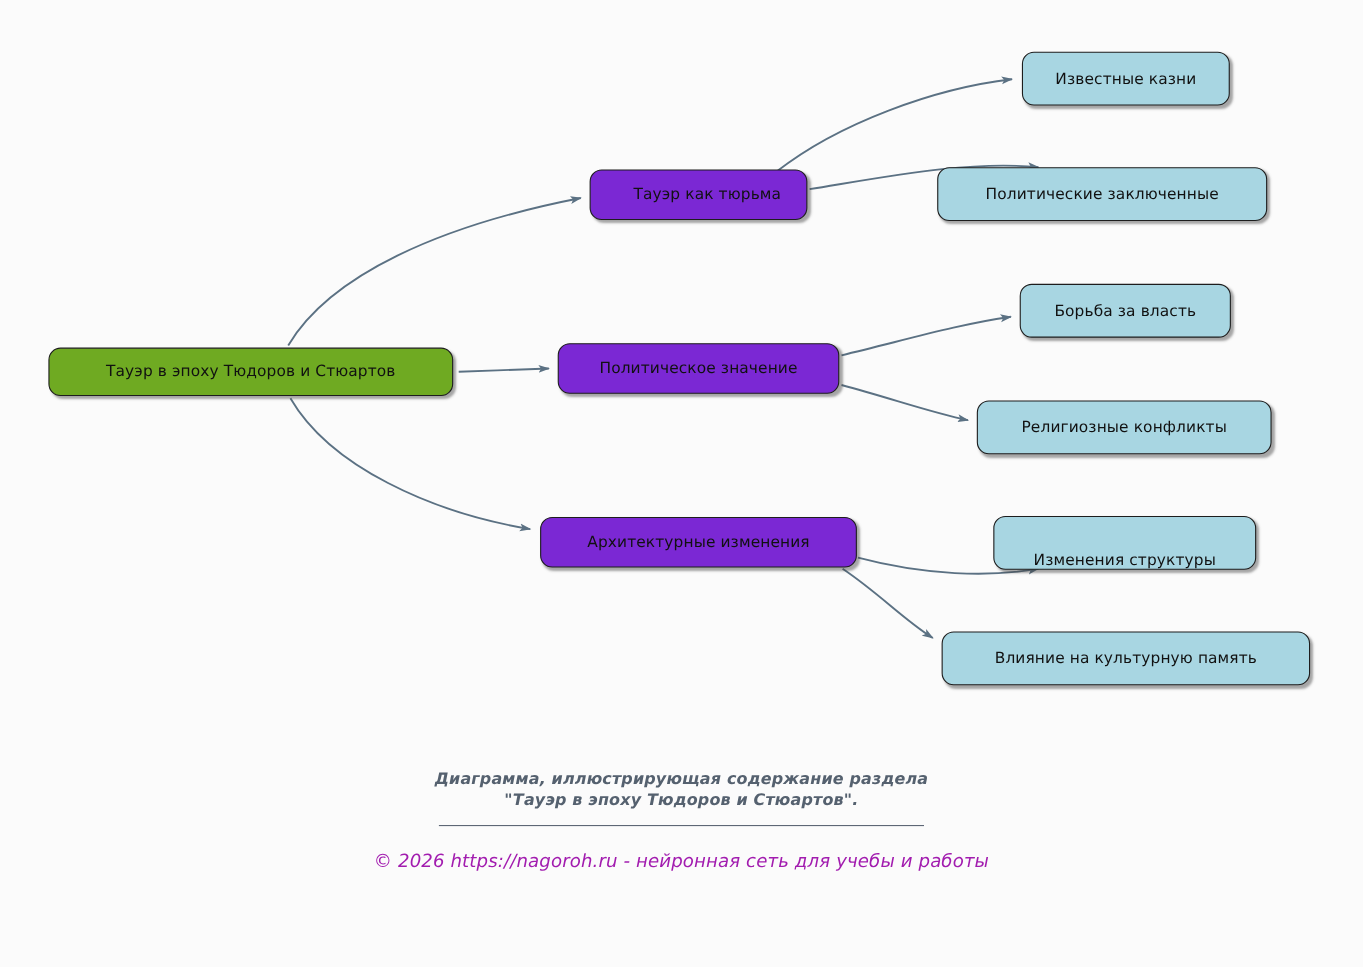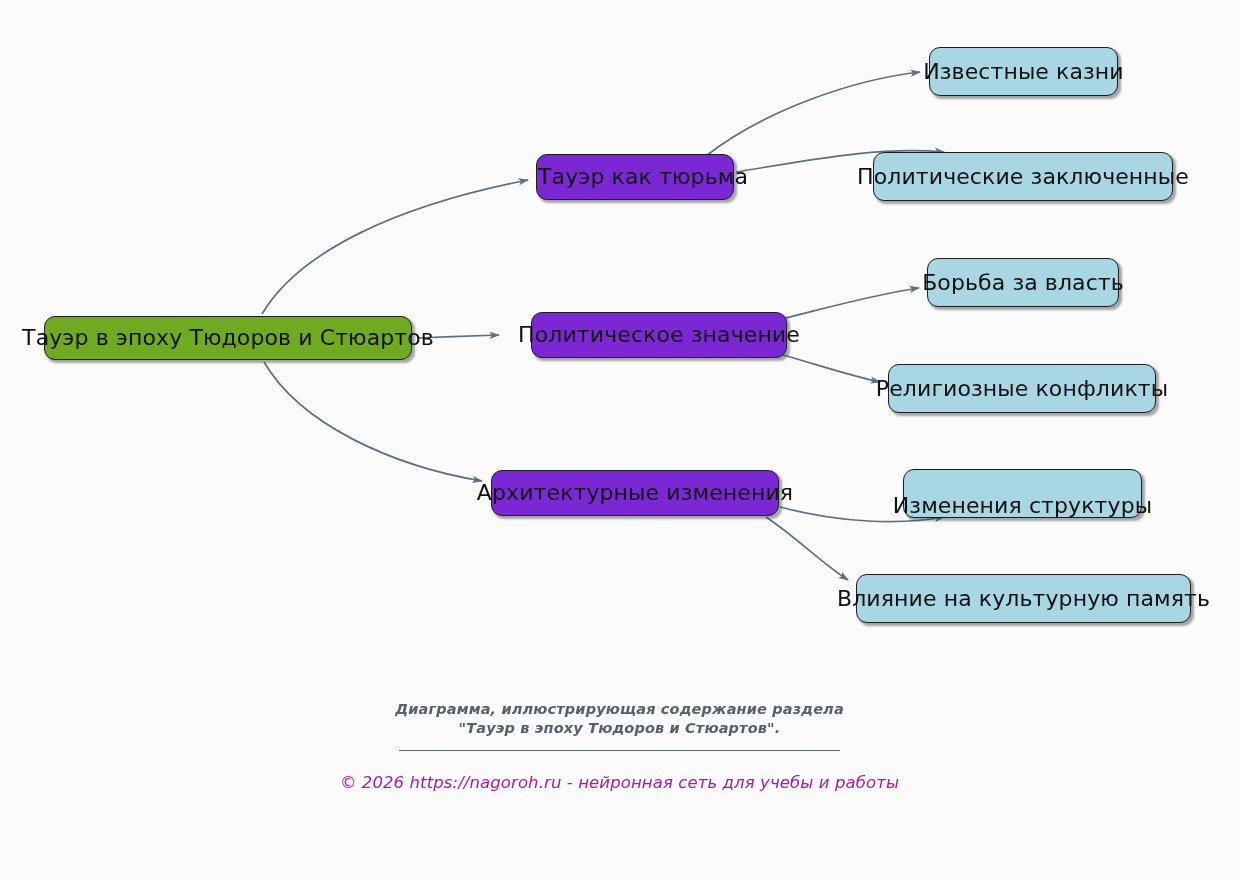--- a/index.html
+++ b/index.html
@@ -39,21 +39,21 @@
     box-sizing: border-box;
     display: flex;
     align-items: center;
     justify-content: center;
     border-radius: 11px;
     border: 1.6px solid #1d1d1d;
     box-shadow: 2.5px 2.5px 2.2px rgba(60,60,60,0.45);
     white-space: nowrap;
   }
   .node-label {
-    font-size: 22px;
+    font-size: 14px;
     color: #111111;
     line-height: 1;
     letter-spacing: 0.1px;
   }
 
   .node.root {
     background: #6faa22;
   }
   .node.branch {
     background: #7b28d4;
@@ -125,33 +125,33 @@
   </svg>
 
   <div class="node root" style="left:44px; top:316px; width:368px; height:44px;">
     <span class="node-label">Тауэр в эпоху Тюдоров и Стюартов</span>
   </div>
 
   <div class="node branch" style="left:536px; top:154px; width:198px; height:46px;padding-left:16px;">
     <span class="node-label">Тауэр как тюрьма</span>
   </div>
 
-  <div class="node branch" style="left:507px; top:312px; width:256px; height:46px;margin-left:24px;">
+  <div class="node branch" style="left:507px; top:312px; width:256px; height:46px;">
     <span class="node-label">Политическое значение</span>
   </div>
 
   <div class="node branch" style="left:491px; top:470px; width:288px; height:46px;">
     <span class="node-label">Архитектурные изменения</span>
   </div>
 
   <div class="node leaf" style="left:929px; top:47px; width:189px; height:49px;">
     <span class="node-label">Известные казни</span>
   </div>
 
-  <div class="node leaf" style="left:873px; top:152px; width:300px; height:49px;">
+  <div class="node leaf" style="left:852px; top:152px; width:300px; height:49px;">
     <span class="node-label">Политические заключенные</span>
   </div>
 
   <div class="node leaf" style="left:927px; top:258px; width:192px; height:49px;">
     <span class="node-label">Борьба за власть</span>
   </div>
 
   <div class="node leaf" style="left:888px; top:364px; width:268px; height:49px;text-align:center;">
     <span class="node-label">Религиозные конфликты</span>
   </div>

